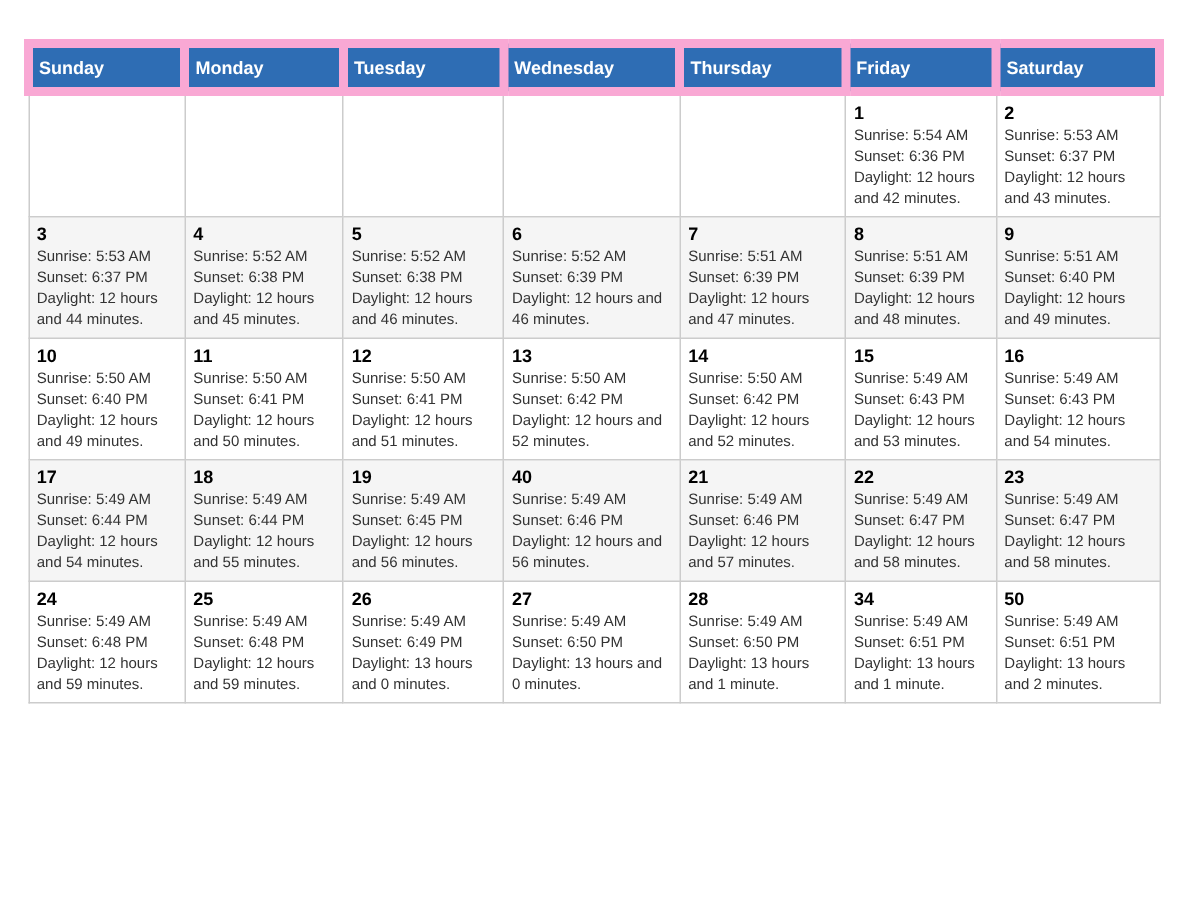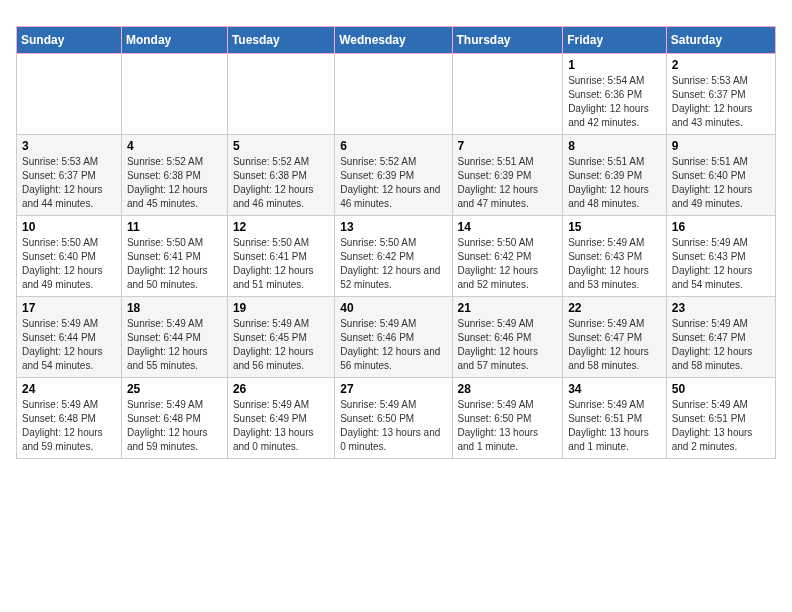--- a/index.html
+++ b/index.html
@@ -43,21 +43,21 @@
       border-collapse: collapse;
       font-size: 11px;
     }
     .calendar-table th {
       background-color: #2e6db4;
       color: #fff;
       padding: 6px 4px;
       text-align: left;
       font-size: 12px;
       font-weight: bold;
-      border: 1px solid #f9a8d4;
+      border: 6px solid #f9a8d4;
     }
     .calendar-table td {
       border: 1px solid #ccc;
       vertical-align: top;
       padding: 4px 5px;
       min-height: 70px;
       height: 80px;
       background: #fff;
     }
     .calendar-table tr:nth-child(even) td {

